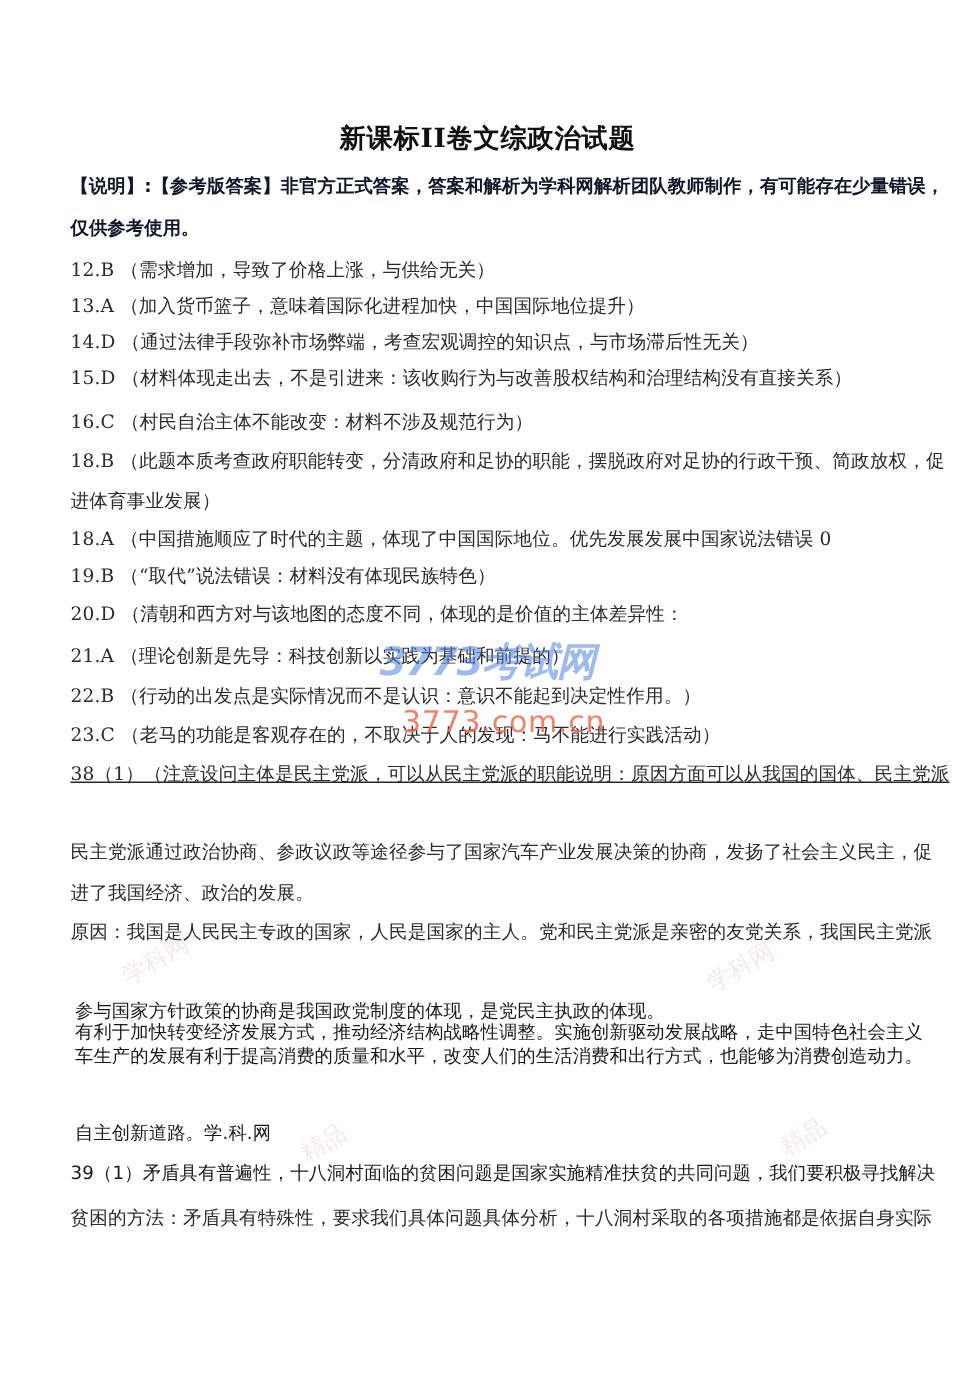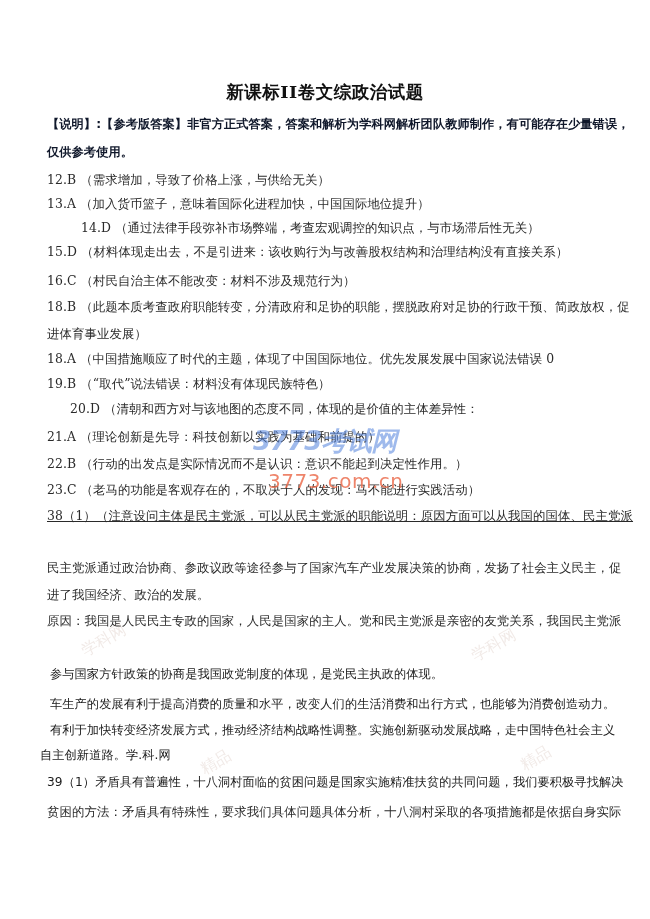--- a/index.html
+++ b/index.html
@@ -25,40 +25,40 @@
 
 <div class="page">
 
   <div class="title">新课标II卷文综政治试题</div>
 
   <div class="line bold" style="top:116px;">【说明】:【参考版答案】非官方正式答案，答案和解析为学科网解析团队教师制作，有可能存在少量错误，</div>
   <div class="line bold" style="top:144px;">仅供参考使用。</div>
 
   <div class="line" style="top:172px;">12.B （需求增加，导致了价格上涨，与供给无关）</div>
   <div class="line" style="top:196px;">13.A （加入货币篮子，意味着国际化进程加快，中国国际地位提升）</div>
-  <div class="line" style="top:220px;margin-left:34px;">14.D （通过法律手段弥补市场弊端，考查宏观调控的知识点，与市场滞后性无关）</div>
+  <div class="line" style="top:220px;">14.D （通过法律手段弥补市场弊端，考查宏观调控的知识点，与市场滞后性无关）</div>
   <div class="line" style="top:244px;">15.D  （材料体现走出去，不是引进来：该收购行为与改善股权结构和治理结构没有直接关系）</div>
   <div class="line" style="top:273px;">16.C  （村民自治主体不能改变：材料不涉及规范行为）</div>
   <div class="line" style="top:299px;">18.B （此题本质考查政府职能转变，分清政府和足协的职能，摆脱政府对足协的行政干预、简政放权，促</div>
   <div class="line" style="top:326px;">进体育事业发展）</div>
   <div class="line" style="top:351px;">18.A  （中国措施顺应了时代的主题，体现了中国国际地位。优先发展发展中国家说法错误 0</div>
   <div class="line" style="top:376px;">19.B （“取代”说法错误：材料没有体现民族特色）</div>
-  <div class="line" style="top:401px;margin-left:23px;">20.D  （清朝和西方对与该地图的态度不同，体现的是价值的主体差异性：</div>
+  <div class="line" style="top:401px;">20.D  （清朝和西方对与该地图的态度不同，体现的是价值的主体差异性：</div>
   <div class="line" style="top:429px;">21.A  （理论创新是先导：科技创新以实践为基础和前提的）</div>
   <div class="line" style="top:456px;">22.B  （行动的出发点是实际情况而不是认识：意识不能起到决定性作用。）</div>
   <div class="line" style="top:482px;">23.C   （老马的功能是客观存在的，不取决于人的发现：马不能进行实践活动）</div>
   <div class="line" style="top:508px;text-decoration:underline;">38（1）（注意设问主体是民主党派，可以从民主党派的职能说明：原因方面可以从我国的国体、民主党派</div>
   <div class="line" style="top:560px;">民主党派通过政治协商、参政议政等途径参与了国家汽车产业发展决策的协商，发扬了社会主义民主，促</div>
   <div class="line" style="top:587px;">进了我国经济、政治的发展。</div>
   <div class="line" style="top:613px;">原因：我国是人民民主专政的国家，人民是国家的主人。党和民主党派是亲密的友党关系，我国民主党派</div>
 
   <div class="line sans" style="top:666px; left:50px;">参与国家方针政策的协商是我国政党制度的体现，是党民主执政的体现。</div>
   <div class="line sans" style="top:696px; left:50px;font-family:Liberation Serif, serif;">车生产的发展有利于提高消费的质量和水平，改变人们的生活消费和出行方式，也能够为消费创造动力。</div>
-  <div class="line sans" style="top:722px; left:50px;">有利于加快转变经济发展方式，推动经济结构战略性调整。实施创新驱动发展战略，走中国特色社会主义</div>
-  <div class="line sans" style="top:747px; left:40px;">自主创新道路。学.科.网</div>
+  <div class="line sans" style="top:680px; left:50px;">有利于加快转变经济发展方式，推动经济结构战略性调整。实施创新驱动发展战略，走中国特色社会主义</div>
+  <div class="line sans" style="top:747px; left:50px;">自主创新道路。学.科.网</div>
   <div class="line sans" style="top:774px;">39（1）矛盾具有普遍性，十八洞村面临的贫困问题是国家实施精准扶贫的共同问题，我们要积极寻找解决</div>
 
   <div class="line" style="top:804px;">贫困的方法：矛盾具有特殊性，要求我们具体问题具体分析，十八洞村采取的各项措施都是依据自身实际</div>
 
   <div class="wm-big">3773考试网</div>
   <div class="wm-small">3773.com.cn</div>
   <div class="wm-faint" style="left:80px; top:630px;">学科网</div>
   <div class="wm-faint" style="left:470px; top:635px;">学科网</div>
   <div class="wm-faint" style="left:200px; top:752px;">精品</div>
   <div class="wm-faint" style="left:520px; top:748px;">精品</div>

